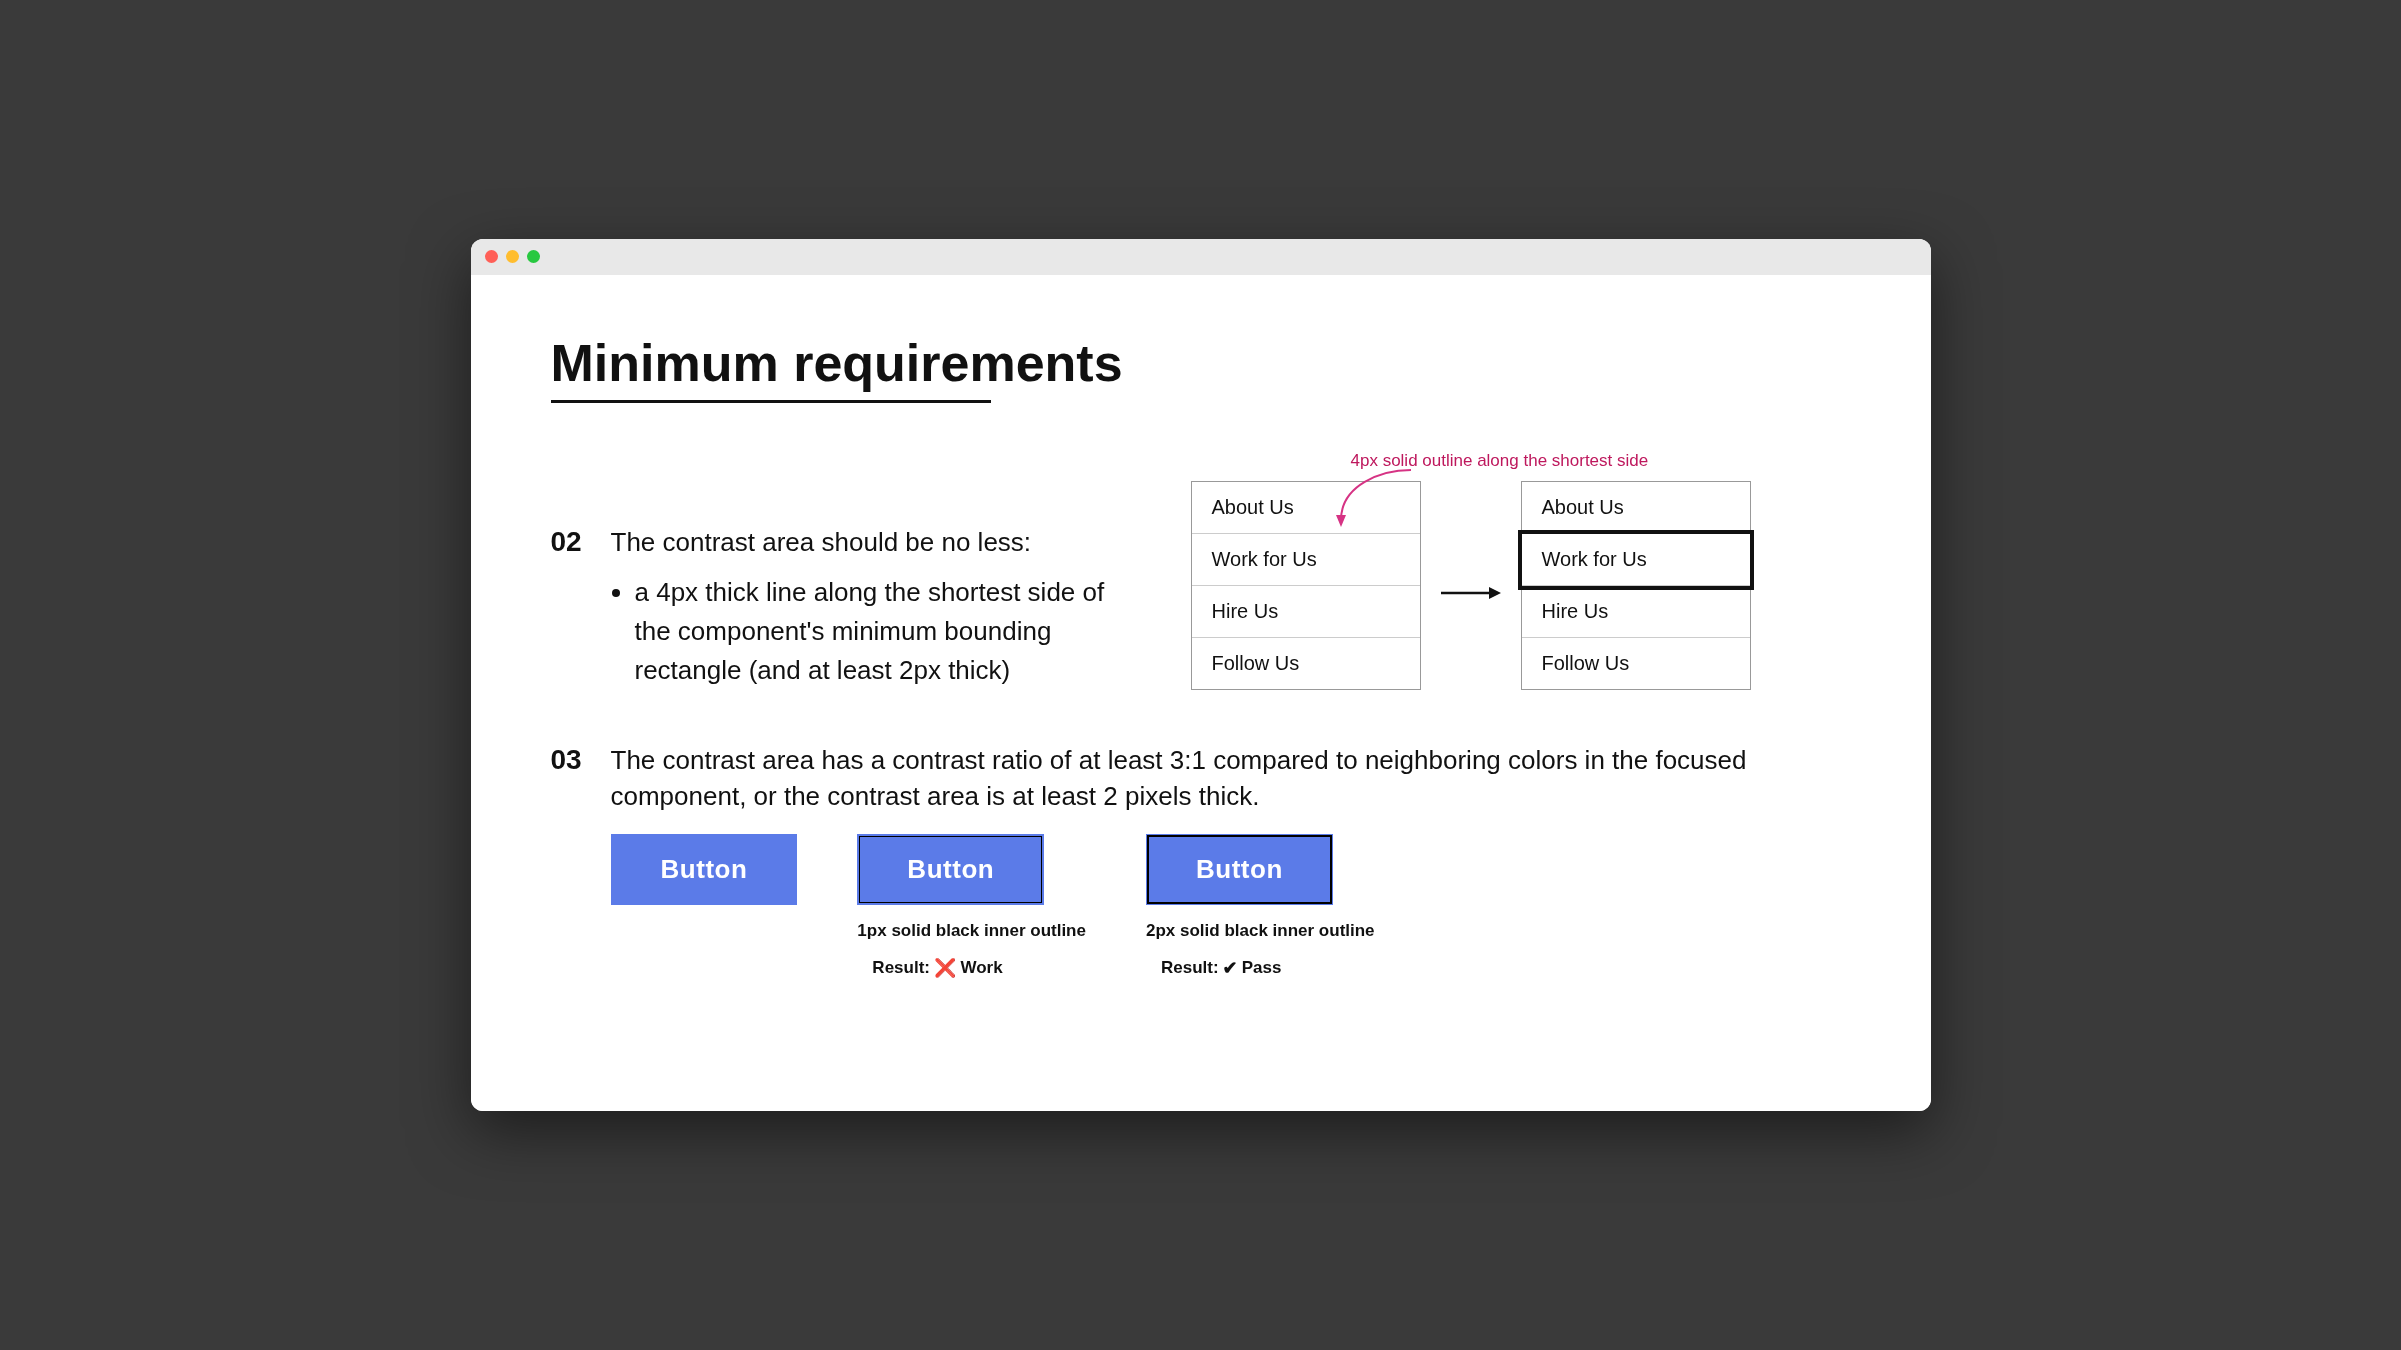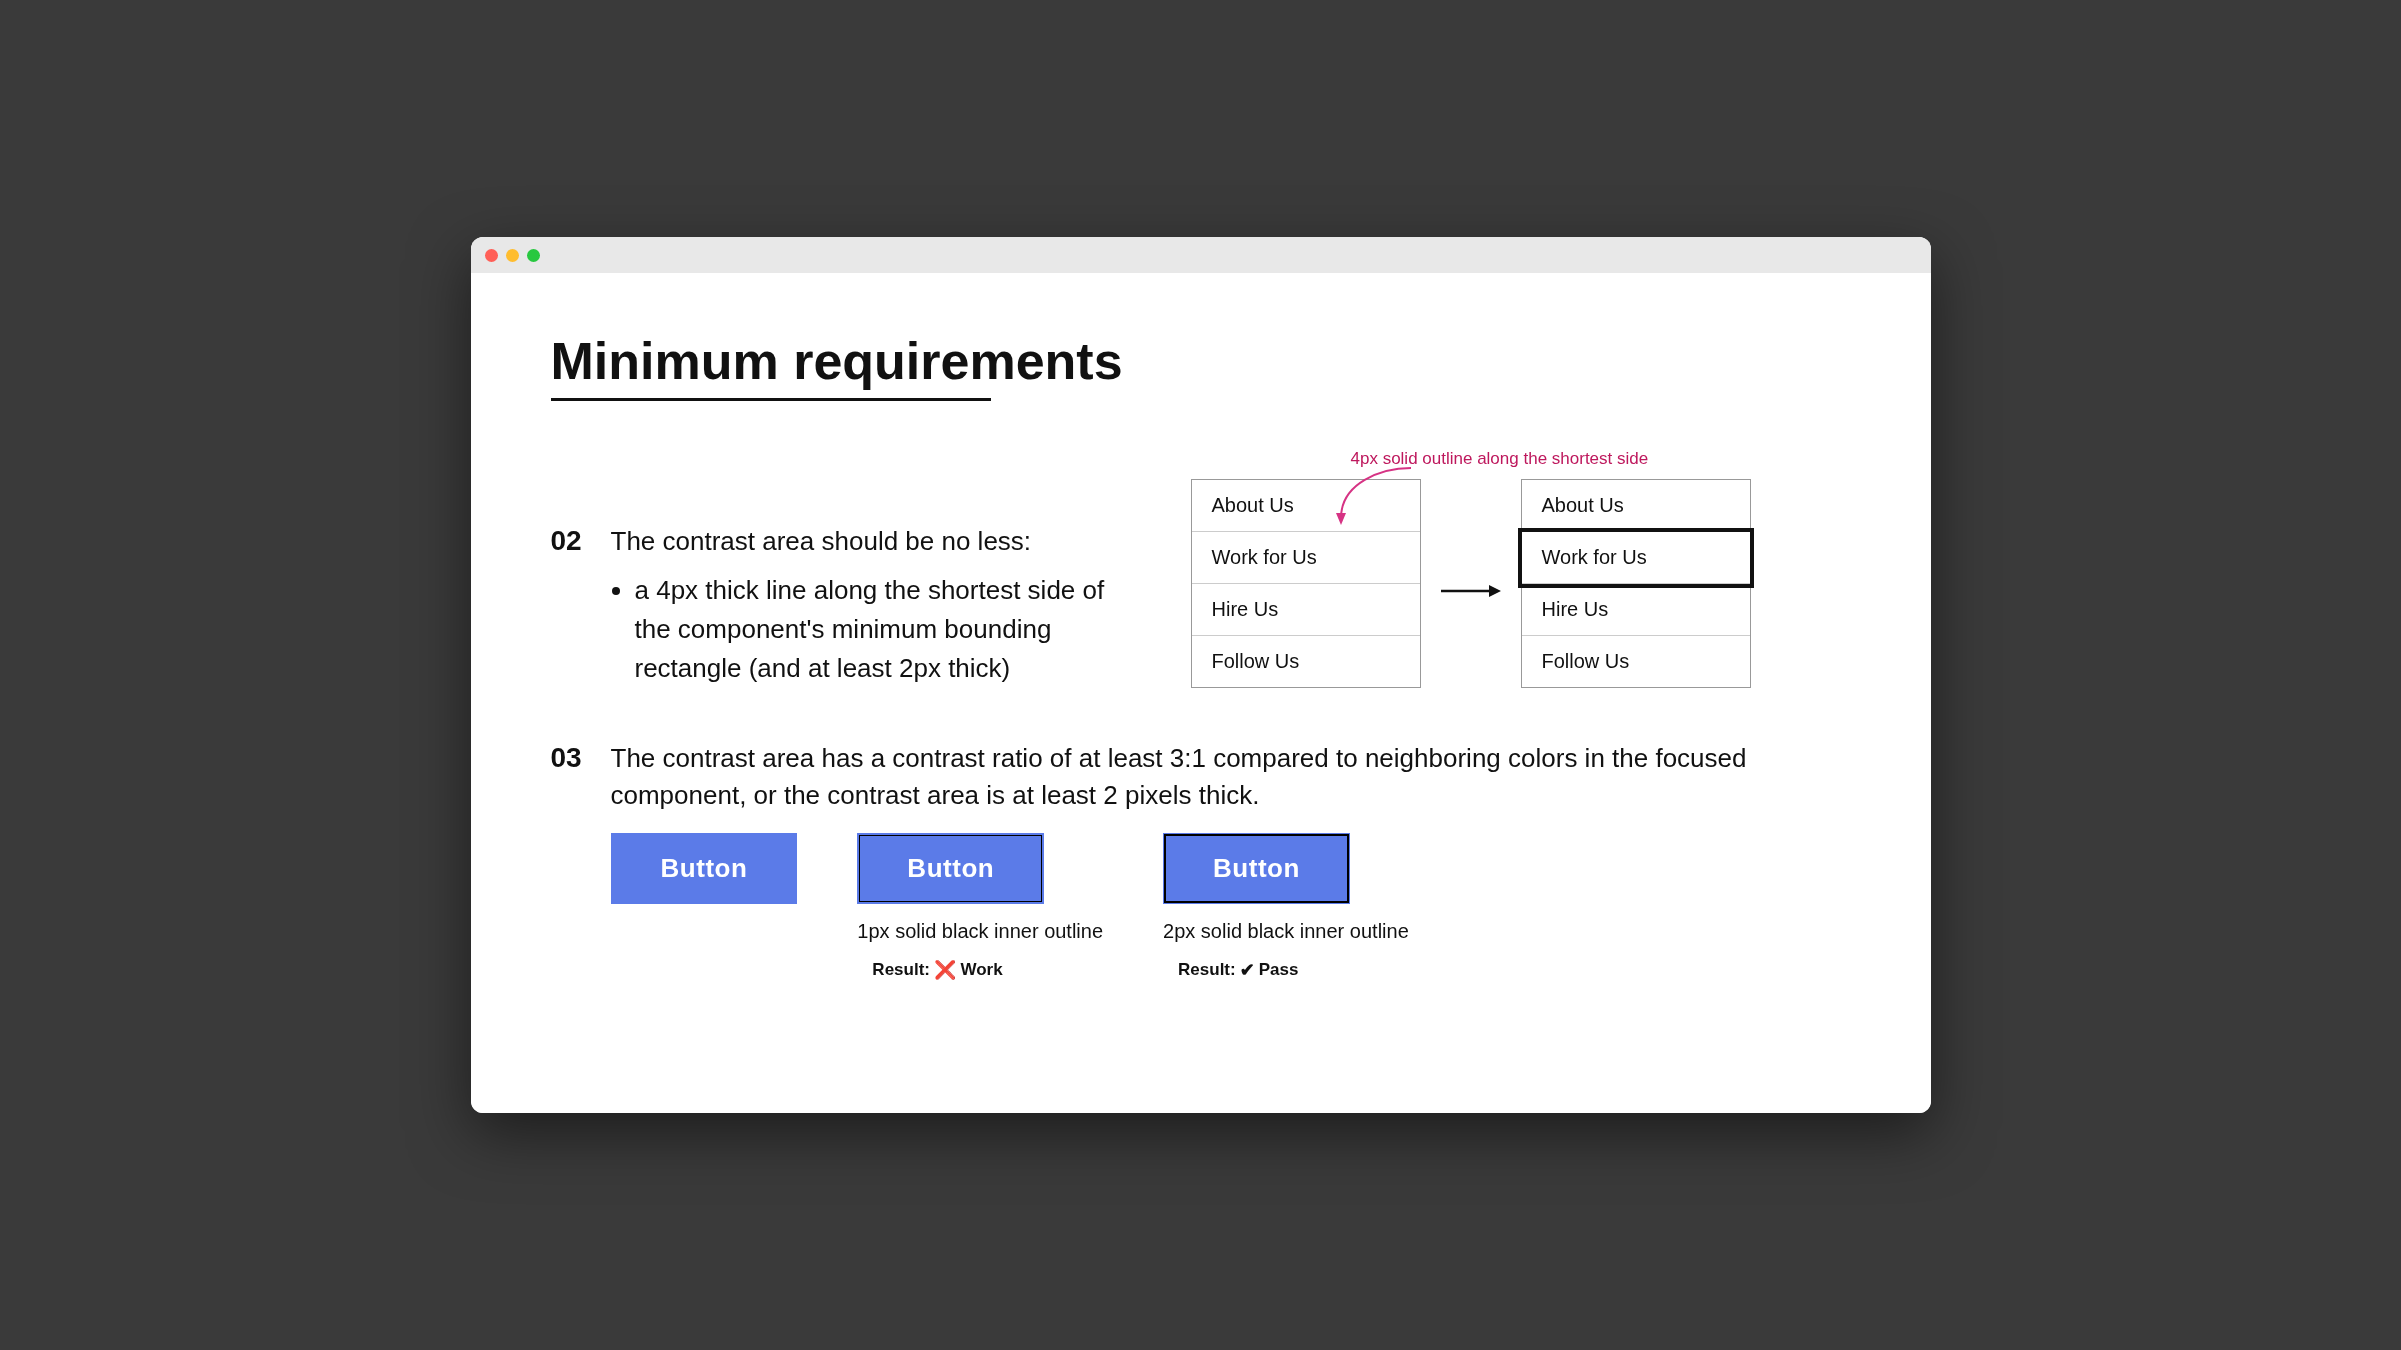--- a/index.html
+++ b/index.html
@@ -198,22 +198,22 @@
       padding: 20px 50px;
       border: none;
       outline: 2px solid #000;
       outline-offset: -3px;
       cursor: pointer;
       font-family: inherit;
       letter-spacing: 0.02em;
     }
 
     .btn-label {
-      font-size: 20px;
-      font-weight: 400;
+      font-size: 17px;
+      font-weight: 700;
       color: #111;
     }
 
     .result-row {
       font-size: 17px;
       font-weight: 700;
       color: #111;
       display: flex;
       align-items: center;
       gap: 4px;

